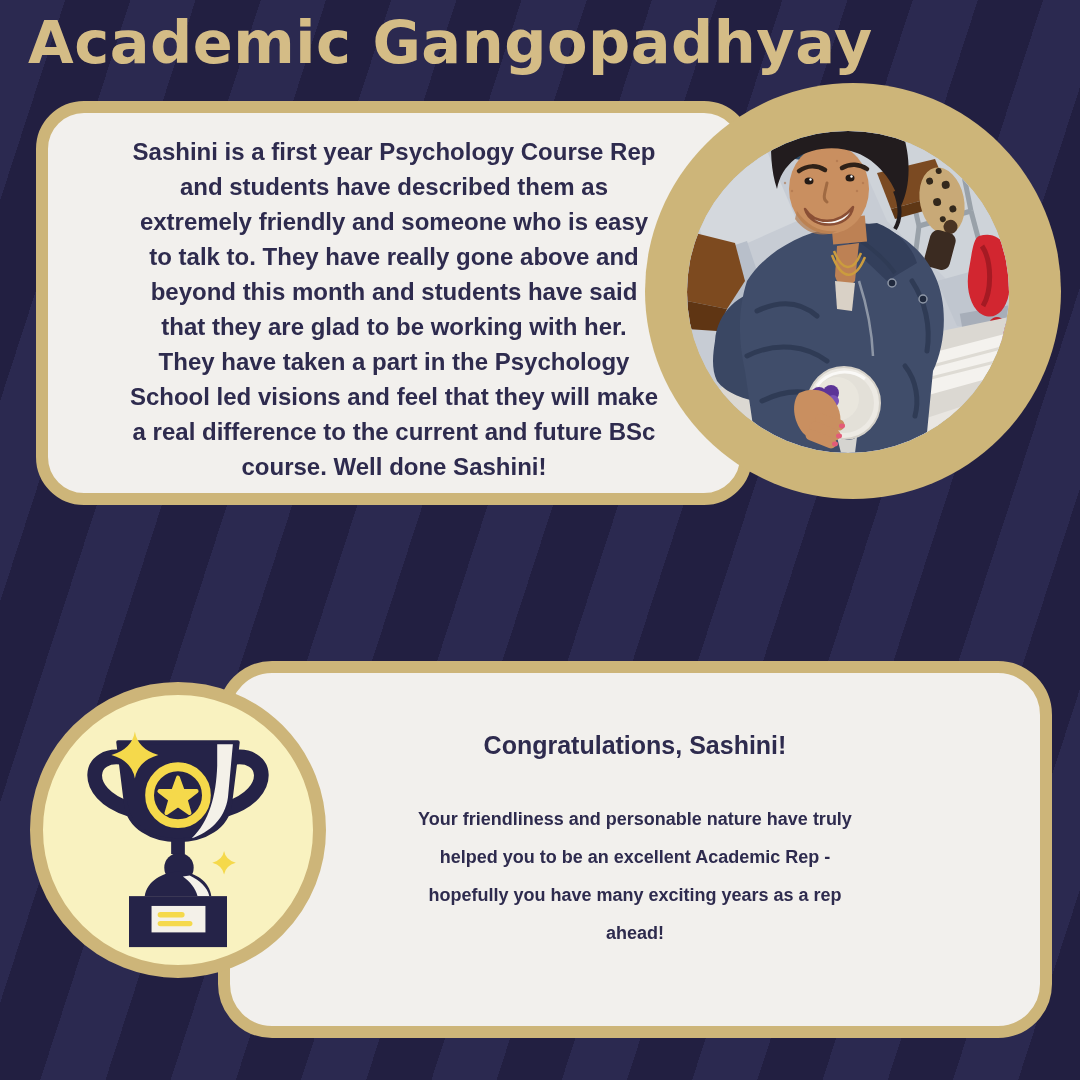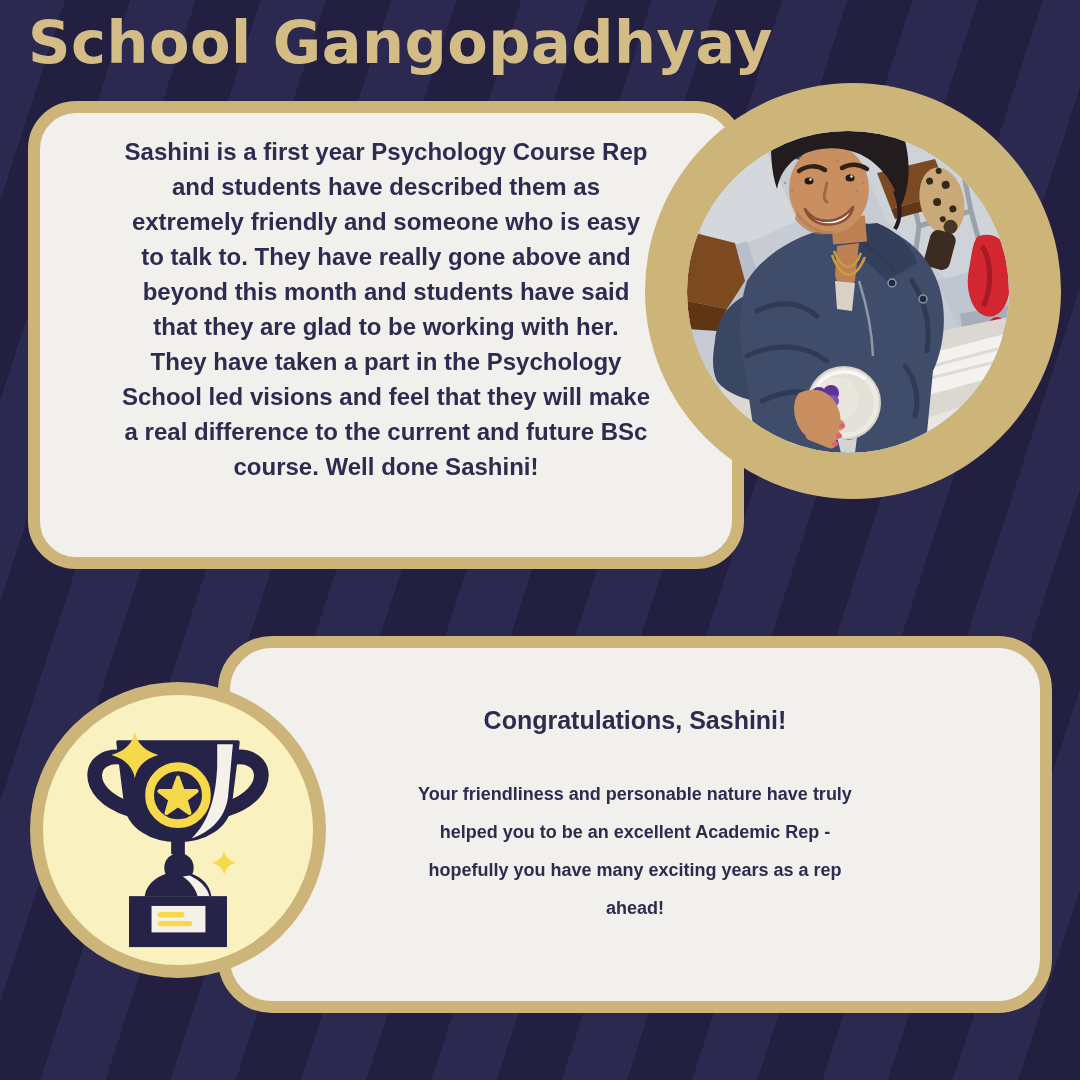--- a/index.html
+++ b/index.html
@@ -17,30 +17,30 @@
     font-family:"DejaVu Sans",sans-serif;
     font-weight:700;font-size:59px;letter-spacing:0.5px;
     color:#d4bc86;
   }
   .card{
     position:absolute;box-sizing:border-box;
     background:#f2f0ed;
     border:12px solid #cdb579;
   }
   .bio-card{
-    left:28px;top:101px;width:716px;height:468px;
+    left:36px;top:101px;width:716px;height:404px;
     border-radius:48px;
   }
   .bio-card p{
     margin:0;padding:21px 12px 0;
     font-size:24px;line-height:35px;font-weight:700;
     color:#2e2b4e;text-align:center;white-space:pre-line;
   }
   .congrats-card{
-    left:218px;top:636px;width:834px;height:377px;
+    left:218px;top:661px;width:834px;height:377px;
     border-radius:54px;
   }
   .congrats-card .heading{
     margin:58px 0 0;padding:0 40px;
     font-size:25px;font-weight:700;color:#2e2b4e;text-align:center;
   }
   .congrats-card .body{
     margin:40px 0 0;padding:0 40px;
     font-size:18px;line-height:38px;font-weight:700;
     color:#2e2b4e;text-align:center;white-space:pre-line;
@@ -60,21 +60,21 @@
     background:#f9f2c0;border:13px solid #cdb579;
     display:flex;align-items:center;justify-content:center;
   }
   .trophy-circle svg{width:196px;height:auto;margin-top:8px;}
 </style>
 </head>
 <body>
 
 <div class="canvas">
 
-  <h1 class="page-title">School Gangopadhyay</h1>
+  <h1 class="page-title">Academic Gangopadhyay</h1>
 
   <section class="card bio-card">
     <p>Sashini is a first year Psychology Course Rep
 and students have described them as
 extremely friendly and someone who is easy
 to talk to. They have really gone above and
 beyond this month and students have said
 that they are glad to be working with her.
 They have taken a part in the Psychology
 School led visions and feel that they will make

